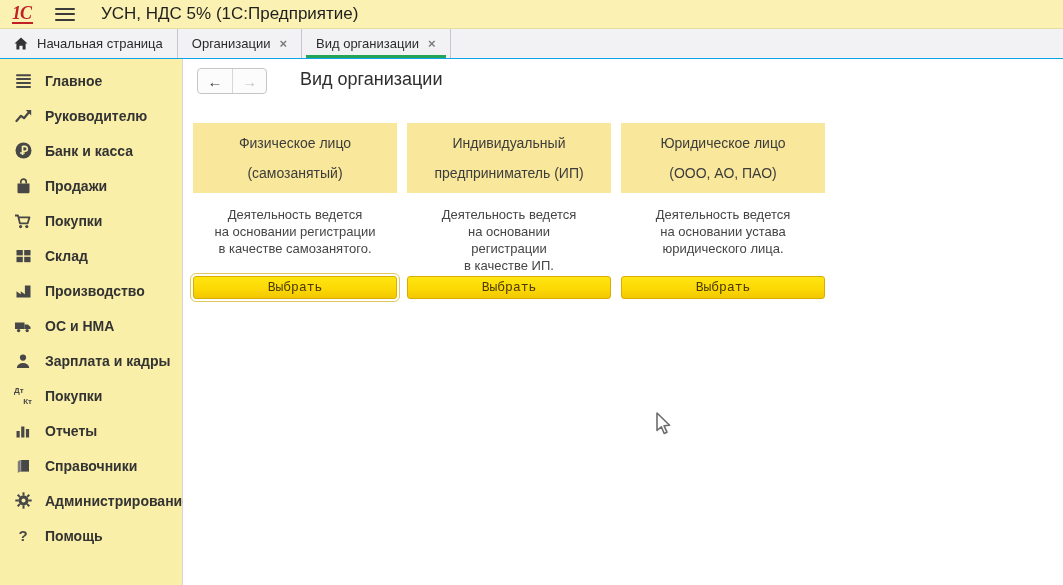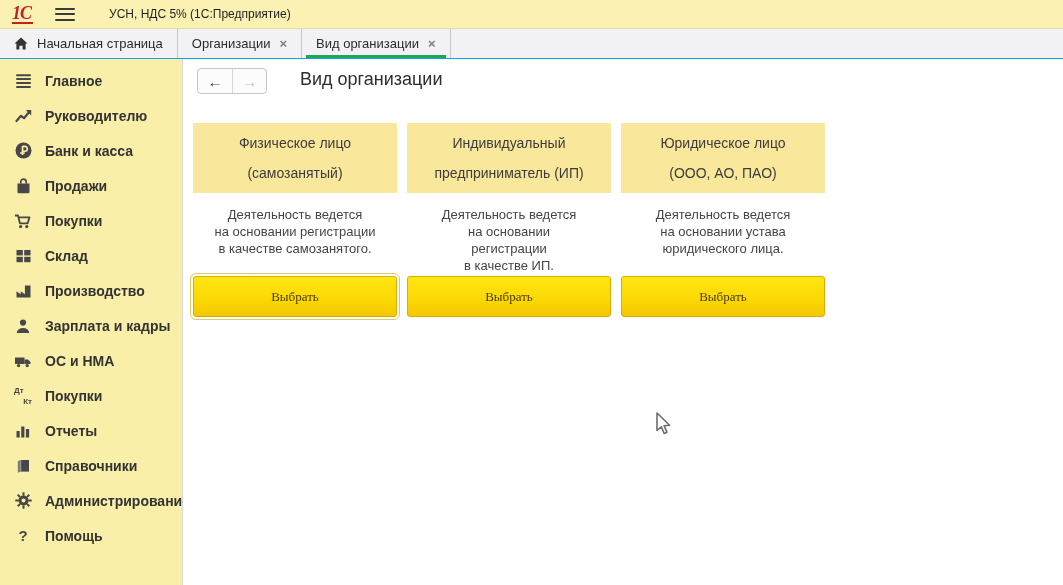--- a/index.html
+++ b/index.html
@@ -17,21 +17,21 @@
     display:flex; align-items:center;text-align:right;
   }
   .logo {
     margin-left:12px;
     font-family:"Liberation Serif", serif; font-weight:bold; font-style:italic;
     font-size:18px; color:#c02128; letter-spacing:-1px;
     border-bottom:2px double #c02128; line-height:16px; padding:0 2px 1px 0;
   }
   .hamburger { margin-left:22px; width:20px; height:13px; display:flex; flex-direction:column; justify-content:space-between; cursor:pointer; }
   .hamburger i { display:block; height:2px; background:#3a3a3a; border-radius:1px; }
-  .topbar-title { margin-left:34px; font-size:12px; color:#1f1f1f; }
+  .topbar-title { margin-left:26px; font-size:17px; color:#1f1f1f; }
 
   
   .tabbar {
     position:absolute; left:0; top:29px; width:1063px; height:30px;
     background:#f2f1f4; border-bottom:1px solid #0ea5e9;
     display:flex; align-items:stretch;
   }
   .tab {
     position:relative; display:flex; align-items:center;
     padding:0 14px; border-right:1px solid #c9c5cf;
@@ -93,25 +93,25 @@
   .card-desc {
     margin-top:13px; text-align:center; font-size:13px; color:#454545;
     line-height:17px; white-space:pre-line;
   }
 
   .buttons {
     position:absolute; left:10px; top:217px;
     display:grid; grid-template-columns:repeat(3,204px); column-gap:10px;
   }
   .choose-btn {
-    height:41px; width:100%;
+    height:23px; width:100%;
     background:linear-gradient(to bottom,#ffe512 0%,#fcd904 55%,#f2c700 100%);
     border:1px solid #d9ae00; border-radius:3px;
     font-size:13px; color:#4a3a00; cursor:pointer;
-    font-family:Liberation Serif, serif;
+    font-family:Liberation Mono, monospace;
   }
   .choose-btn.focused { outline:1px solid #ddc95f; outline-offset:2px; }
 
   
   .cursor { position:absolute; left:655px; top:412px; pointer-events:none; }
 
   svg { display:block; }
 </style>
 </head>
 <body>
@@ -223,38 +223,38 @@
     <span class="side-icon">
       <svg width="17" height="16" viewBox="0 0 17 16">
           <path d="M1.5 14.5 V8.2 l4.2 3 v-3 l4.2 3 V2.5 h5.6 V14.5 Z" fill="#474747"></path>
         </svg>
     </span>
     <span class="side-label">Производство</span>
   </div>
 
   <div class="side-item">
     <span class="side-icon">
-      <svg width="16" height="16" viewBox="0 0 16 16">
-          <circle cx="8" cy="4.6" r="3.1" fill="#474747"></circle>
-          <path d="M1.8 15 a6.2 5 0 0 1 12.4 0 Z" fill="#474747"></path>
-        </svg>
-    </span>
-    <span class="side-label">Зарплата и кадры</span>
-  </div>
-
-  <div class="side-item">
-    <span class="side-icon">
       <svg width="18" height="16" viewBox="0 0 18 16">
           <rect x="1" y="4.5" width="9.5" height="6.5" fill="#474747"></rect>
           <path d="M10.5 6.5 h3.4 l2.6 2.4 v2.1 h-6 Z" fill="#474747"></path>
           <circle cx="4.6" cy="12.6" r="1.7" fill="#474747"></circle>
           <circle cx="13.2" cy="12.6" r="1.7" fill="#474747"></circle>
         </svg>
     </span>
     <span class="side-label">ОС и НМА</span>
+  </div>
+
+  <div class="side-item">
+    <span class="side-icon">
+      <svg width="16" height="16" viewBox="0 0 16 16">
+          <circle cx="8" cy="4.6" r="3.1" fill="#474747"></circle>
+          <path d="M1.8 15 a6.2 5 0 0 1 12.4 0 Z" fill="#474747"></path>
+        </svg>
+    </span>
+    <span class="side-label">Зарплата и кадры</span>
   </div>
 
   <div class="side-item">
     <span class="side-icon">
       <span class="dtkt">
           <span class="dt">Дт</span>
           <span class="kt">Кт</span>
         </span>
     </span>
     <span class="side-label">Покупки</span>

